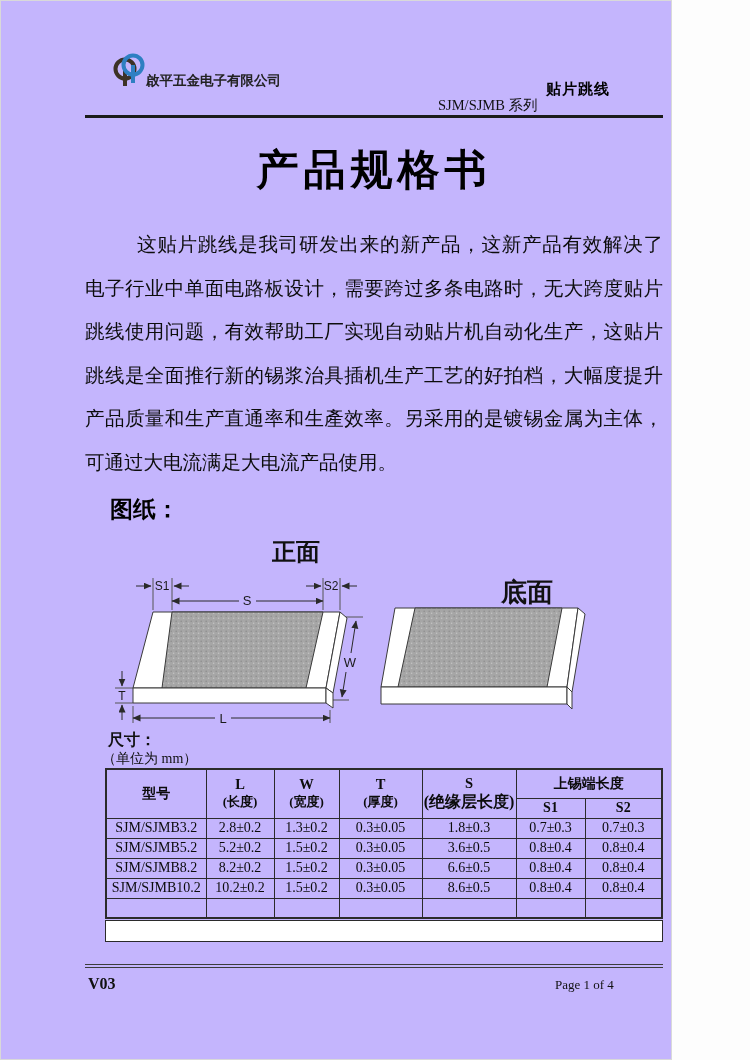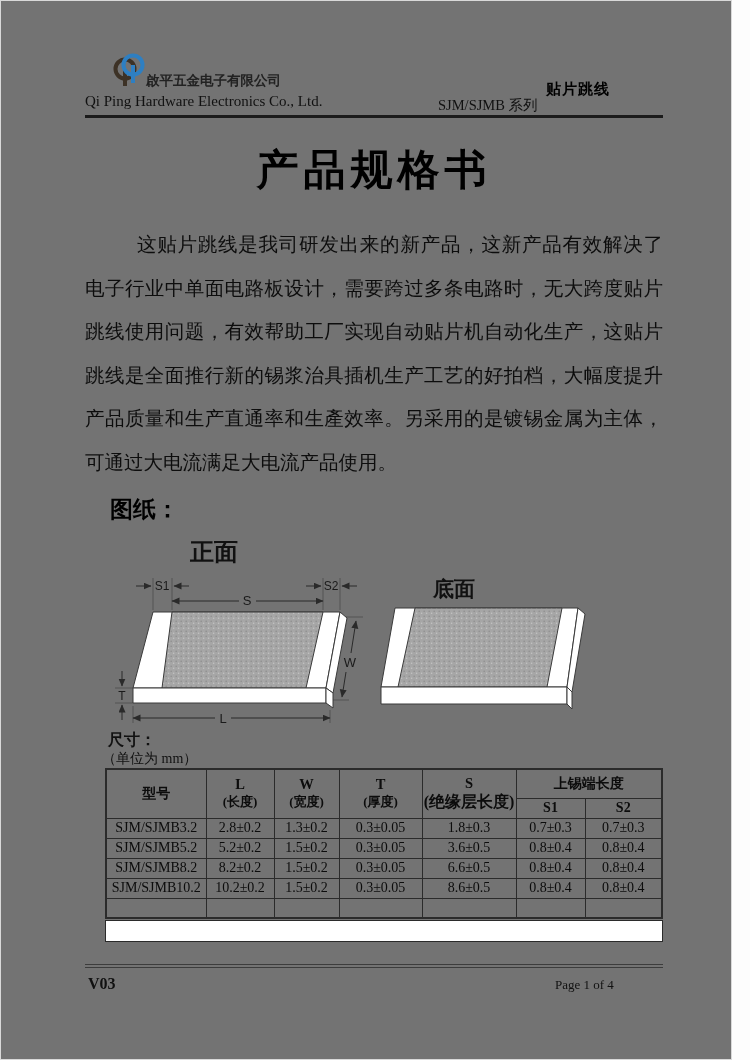--- a/index.html
+++ b/index.html
@@ -1,17 +1,17 @@
 <!DOCTYPE html>
 <html><head>
 <meta charset="utf-8">
 <style>
   html,body{margin:0;padding:0;}
   body{width:750px;height:1060px;background:#fdfdfd;font-family:"Liberation Serif","DejaVu Serif",serif;}
-  #page{position:relative;width:732px;height:1060px;background:#737373;overflow:hidden;
+  #page{position:relative;width:672px;height:1060px;background:#c4b5fd;overflow:hidden;
         box-shadow:inset 0 0 0 1px #d9d9d9;color:#111;}
   .abs{position:absolute;}
 
   
   .company-cn{left:146px;top:72px;font-family:"Liberation Sans","DejaVu Sans",sans-serif;
               font-weight:bold;font-size:13.5px;color:#222;}
   .company-en{left:85px;top:93px;font-size:15px;color:#111;}
   .series{left:438px;top:96px;font-size:14.5px;color:#111;}
   .product{left:546px;top:80px;font-family:"Liberation Sans","DejaVu Sans",sans-serif;
            font-weight:bold;font-size:15px;letter-spacing:1px;color:#000;}
@@ -20,24 +20,24 @@
   
   .doc-title{left:85px;top:142px;width:578px;text-align:center;
              font-family:"Liberation Sans","DejaVu Sans",sans-serif;
              font-weight:bold;font-size:42px;letter-spacing:5px;color:#000;}
   .intro{left:85px;top:223px;width:578px;font-size:19.5px;line-height:43.5px;
          text-align:justify;text-indent:52px;color:#0d0d0d;}
 
   
   .sec-heading{left:110px;top:494px;font-family:"Liberation Sans","DejaVu Sans",sans-serif;
                font-weight:bold;font-size:23px;color:#000;}
-  .front-label{left:190px;top:536px;width:130px;text-align:left;
+  .front-label{left:190px;top:536px;width:130px;text-align:right;
                font-family:"Liberation Sans","DejaVu Sans",sans-serif;font-weight:bold;font-size:24px;}
-  .bottom-label{left:433px;top:575px;width:120px;text-align:left;
-               font-family:"Liberation Sans","DejaVu Sans",sans-serif;font-weight:bold;font-size:21px;}
+  .bottom-label{left:433px;top:575px;width:120px;text-align:right;
+               font-family:"Liberation Sans","DejaVu Sans",sans-serif;font-weight:bold;font-size:26px;}
   svg text{font-family:"Liberation Sans","DejaVu Sans",sans-serif;fill:#1a1a1a;}
 
   
   .size-heading{left:108px;top:730px;font-family:"Liberation Sans","DejaVu Sans",sans-serif;
                 font-weight:bold;font-size:16px;}
   .unit-note{left:102px;top:750px;font-size:14px;}
 
   
   table.spec{position:absolute;left:105px;top:768px;width:558px;border-collapse:collapse;
              table-layout:fixed;box-sizing:border-box;}
@@ -67,21 +67,20 @@
 
 <div id="page">
 
   <svg class="abs" style="left:112px;top:50px;" width="36" height="40" viewBox="0 0 36 40">
     <circle cx="13" cy="19" r="9.5" fill="none" stroke="#3d3226" stroke-width="4"></circle>
     <line x1="13" y1="19" x2="13" y2="36" stroke="#3d3226" stroke-width="4"></line>
     <circle cx="21" cy="15" r="9.5" fill="none" stroke="#2e7fc2" stroke-width="4"></circle>
     <line x1="21" y1="15" x2="21" y2="33" stroke="#2e7fc2" stroke-width="4"></line>
   </svg>
   <div class="abs company-cn">啟平五金电子有限公司</div>
-  <div class="abs company-en">Qi Ping Hardware Electronics Co., Ltd.</div>
   <div class="abs series">SJM/SJMB 系列</div>
   <div class="abs product">贴片跳线</div>
   <div class="abs header-rule"></div>
 
   <div class="abs intro">这贴片跳线是我司研发出来的新产品，这新产品有效解决了电子行业中单面电路板设计，需要跨过多条电路时，无大跨度贴片跳线使用问题，有效帮助工厂实现自动贴片机自动化生产，这贴片跳线是全面推行新的锡浆治具插机生产工艺的好拍档，大幅度提升产品质量和生产直通率和生產效率。另采用的是镀锡金属为主体，可通过大电流满足大电流产品使用。</div>
   <div class="abs doc-title">产品规格书</div>
 
   <div class="abs sec-heading">图纸：</div>
   <div class="abs front-label">正面</div>
   <div class="abs bottom-label">底面</div>

